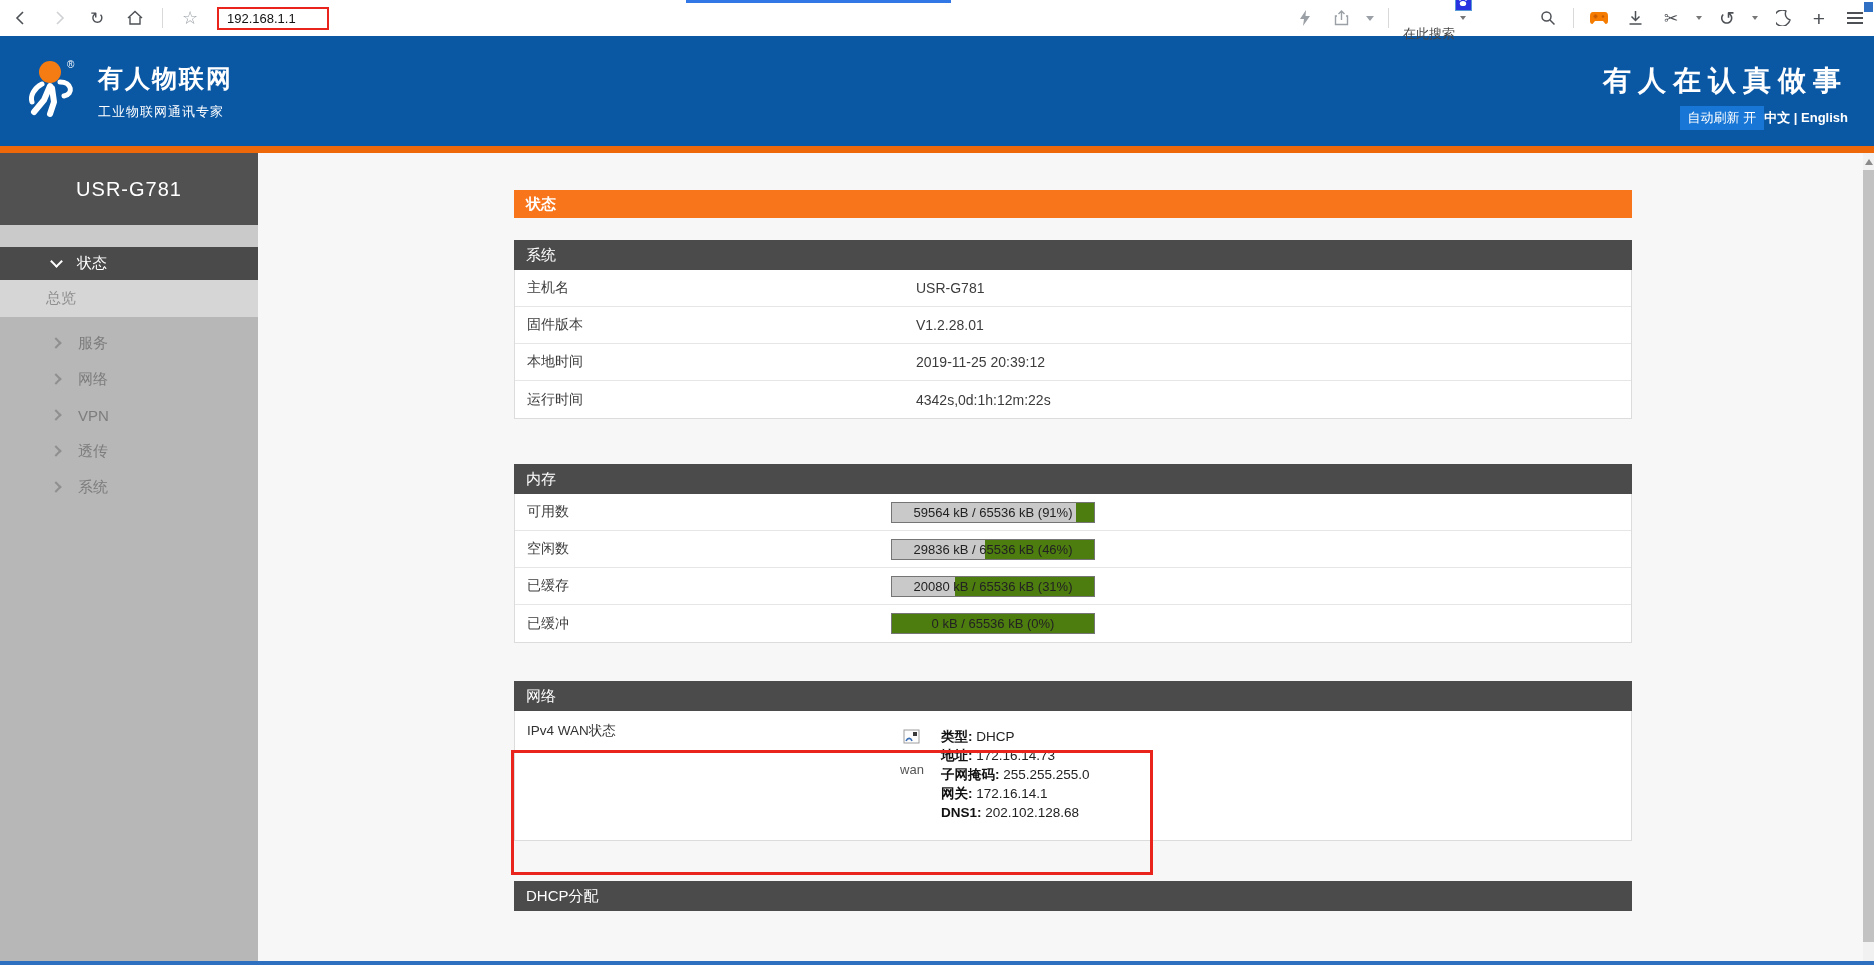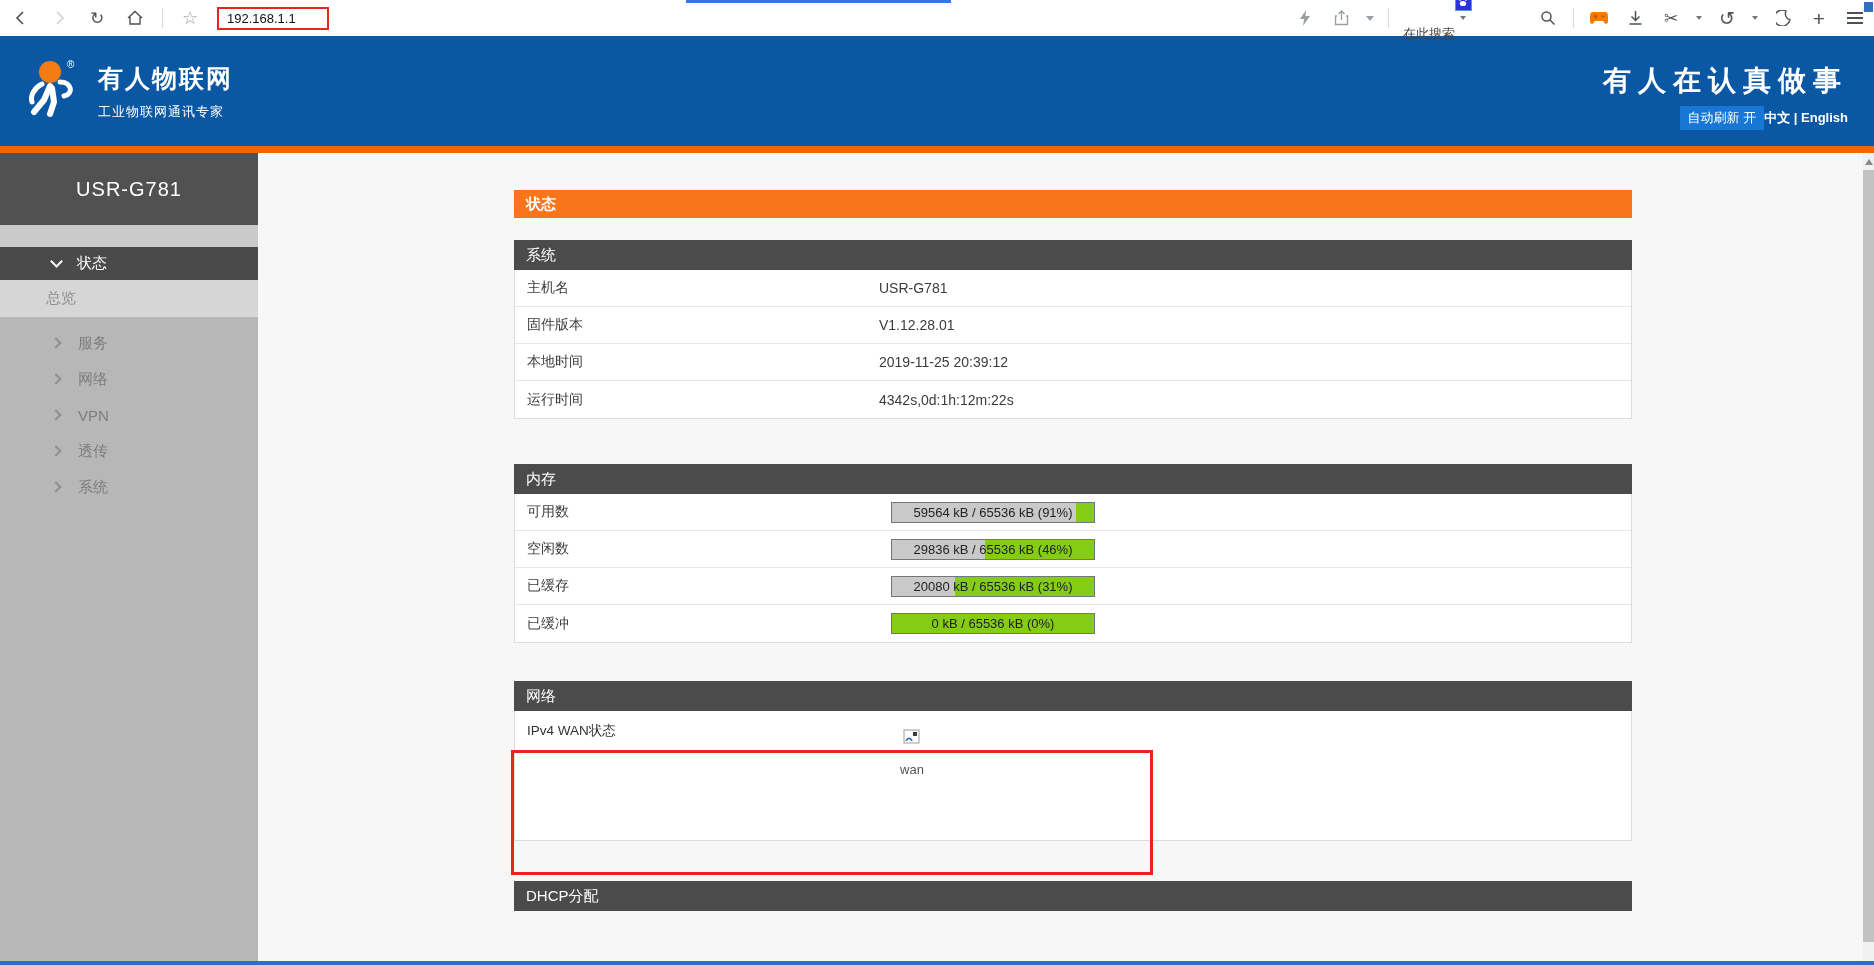--- a/index.html
+++ b/index.html
@@ -46,27 +46,27 @@
   .menu-item { height:36px; display:flex; align-items:center; color:#7d7d7d; font-size:15px; }
   .chev-r { width:8px; height:8px; border-right:2px solid #8f8f8f; border-bottom:2px solid #8f8f8f; transform:rotate(-45deg); margin-left:52px; margin-right:18px; }
   .chev-d { width:9px; height:9px; border-right:2px solid #fff; border-bottom:2px solid #fff; transform:rotate(45deg); margin-left:52px; margin-right:16px; margin-top:-4px; }
 
   
   .main { position:absolute; top:153px; left:258px; width:1605px; height:812px; background:#f7f7f7; overflow:hidden; }
   .content { width:1118px; margin-left:256px; position:relative; }
   .page-title { margin-top:37px; height:28px; background:#f8751c; color:#fff; font-weight:bold; font-size:15px; display:flex; align-items:center; padding-left:12px; }
   .sec-head { height:30px; background:#4b4b4b; color:#fff; font-size:15px; display:flex; align-items:center; padding-left:12px; }
   .tbl { background:#fff; border:1px solid #dcdcdc; border-top:none; }
-  .trow { height:37px; display:flex; align-items:center; border-bottom:1px solid #e6e6e6; font-size:14px; color:#3c3c3c; position:relative; }
+  .trow { height:37px; display:flex; align-items:center; border-bottom:1px solid #e6e6e6; font-size:14px; color:#3c3c3c; position:relative;gap:37px; }
   .trow:last-child { border-bottom:none; }
   .tlabel { padding-left:12px; width:364px; }
   .tvalue { }
   .mt-sys { margin-top:22px; } .mt-mem { margin-top:45px; } .mt-net { margin-top:38px; } .mt-dhcp { margin-top:40px; }
 
-  .membar { position:absolute; left:376px; top:8px; width:204px; height:21px; border:1px solid #757575; background:#84cc16;padding-left:40px; }
+  .membar { position:absolute; left:376px; top:8px; width:204px; height:21px; border:1px solid #757575; background:#4d7c0f;padding-left:40px; }
   .memfill { position:absolute; left:0; top:0; bottom:0; background:#c9c9c9; }
   .memtext { position:absolute; left:0; right:0; top:0; bottom:0; display:flex; align-items:center; justify-content:center; font-size:13px; color:#222; }
 
   .net-row { height:130px; background:#fff; position:relative; font-size:13.5px; color:#333;padding-left:8px; }
   .net-label { position:absolute; left:12px; top:11px; }
   .iface { position:absolute; left:376px; top:18px; width:42px; text-align:center; color:#555; }
   .iface .name { margin-top:13px; font-size:13px; }
   .net-details { position:absolute; left:426px; top:16px; line-height:19px; color:#222; }
   .net-details b { color:#111; }
   .redbox { position:absolute; left:-4px; top:39px; width:642px; height:125px; border:3px solid #e8241c; z-index:10; }
@@ -234,21 +234,21 @@
 
     <div class="mt-sys">
       <div class="sec-head">系统</div>
       <div class="tbl">
         <div class="trow">
           <div class="tlabel">主机名</div>
           <div class="tvalue">USR-G781</div>
         </div>
         <div class="trow">
           <div class="tlabel">固件版本</div>
-          <div class="tvalue">V1.12.28.01</div>
+          <div class="tvalue">V1.2.28.01</div>
         </div>
         <div class="trow">
           <div class="tlabel">本地时间</div>
           <div class="tvalue">2019-11-25 20:39:12</div>
         </div>
         <div class="trow">
           <div class="tlabel">运行时间</div>
           <div class="tvalue">4342s,0d:1h:12m:22s</div>
         </div>
       </div>
@@ -293,20 +293,27 @@
       <div class="tbl net-row">
         <div class="net-label">IPv4 WAN状态</div>
         <div class="iface">
           <svg width="19" height="17" viewBox="0 0 19 17">
             <rect x="1" y="1" width="15" height="13" fill="#fdfdfd" stroke="#9e9e9e" stroke-width="1"></rect>
             <rect x="10" y="3" width="4" height="4" fill="#3a3a3a"></rect>
             <path d="M3,12 C5,8 8,9 9,12" fill="none" stroke="#3a6fb5" stroke-width="1.6"></path>
           </svg>
           <div class="name">wan</div>
         </div>
+        <div class="net-details">
+          <div><b>类型:</b><span> DHCP</span></div>
+          <div><b>地址:</b><span> 172.16.14.73</span></div>
+          <div><b>子网掩码:</b><span> 255.255.255.0</span></div>
+          <div><b>网关:</b><span> 172.16.14.1</span></div>
+          <div><b>DNS1:</b><span> 202.102.128.68</span></div>
+        </div>
         <div class="redbox"></div>
       </div>
     </div>
 
     <div class="mt-dhcp">
       <div class="sec-head">DHCP分配</div>
     </div>
 
   </div>
 </div>

